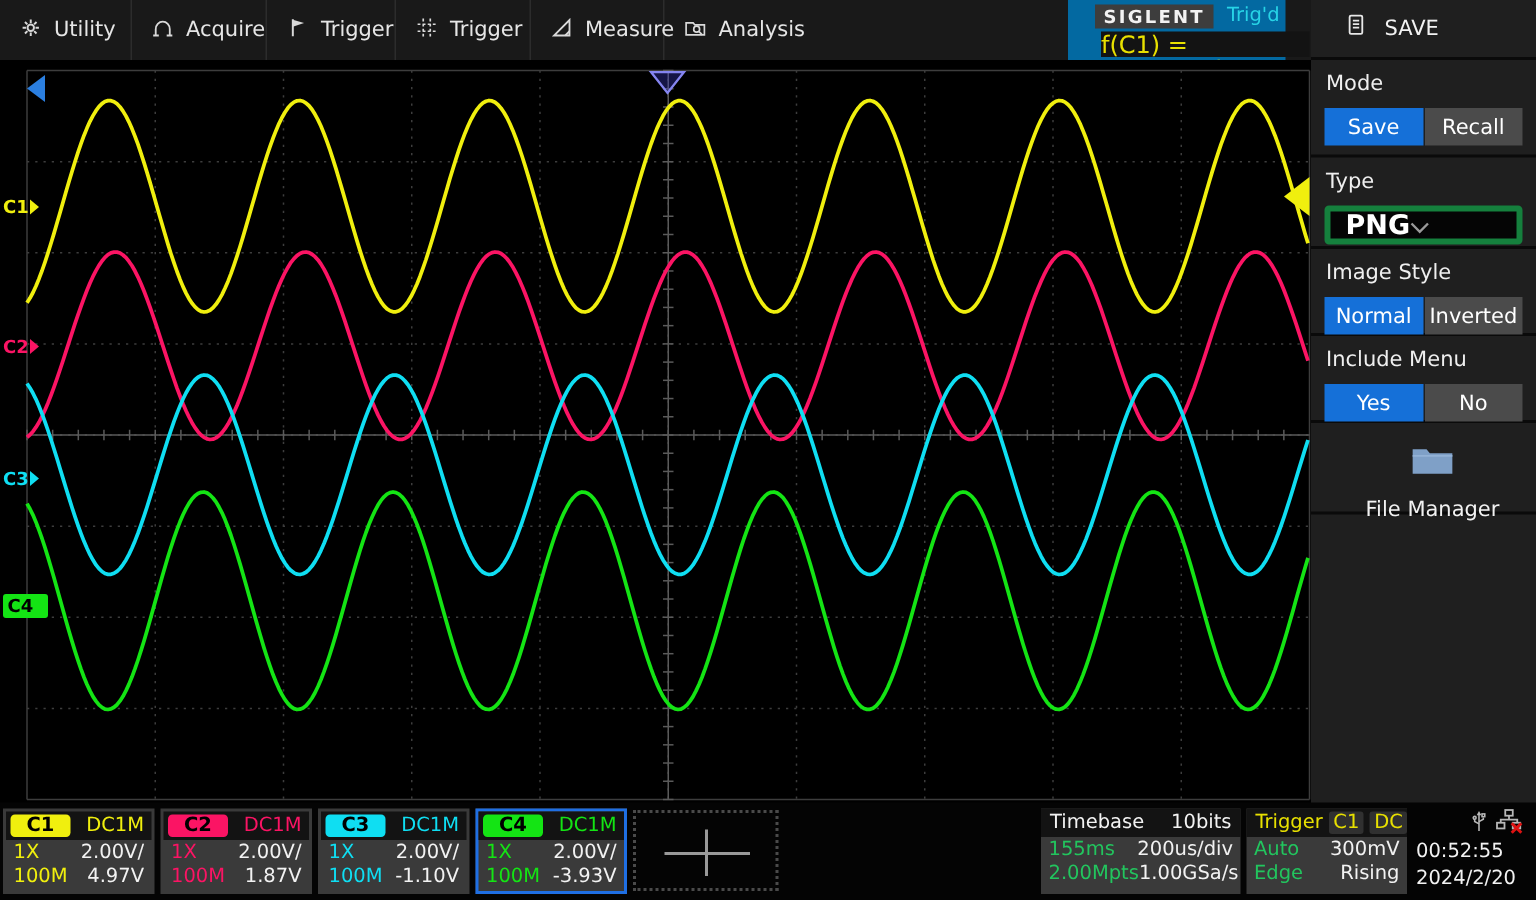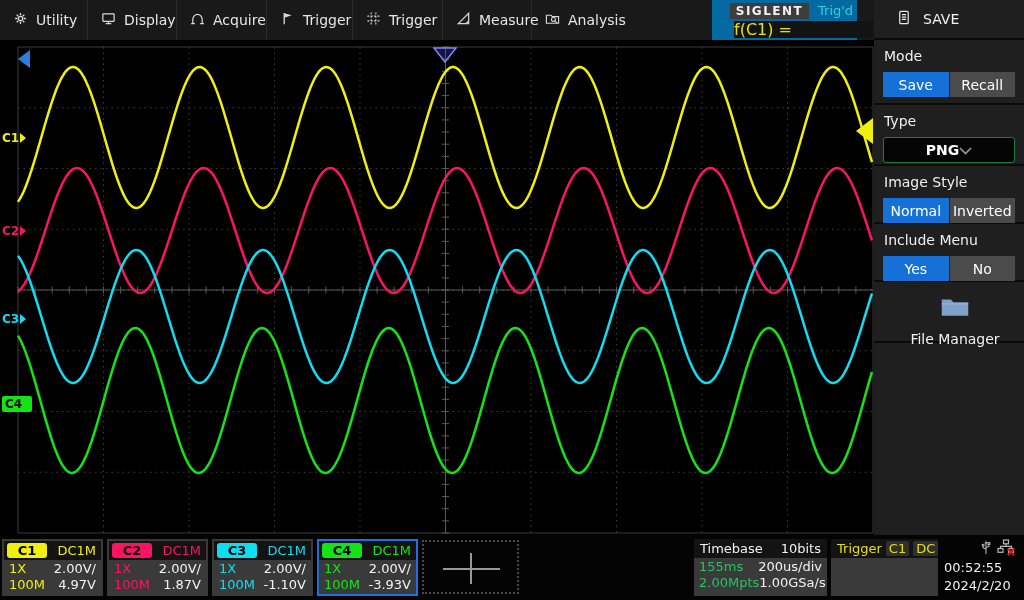--- a/index.html
+++ b/index.html
@@ -23,21 +23,21 @@
   .ch-marker.selected { background:var(--ch); color:#000; border-radius:2px; padding:0 3px; }
 
   
   #side-panel { position:absolute; left:874px; top:0; width:150px; height:600px; background:#1f1f1f; }
   .section { border-bottom:2px solid #0a0a0a; }
   #save-header { height:40px; display:flex; align-items:center; gap:12px; padding-left:22px; color:#f2f2f2; font-size:14px; }
   .sec-label { padding:8px 0 0 10px; color:#efefef; font-size:14px; }
   .btn-row { display:flex; gap:1px; margin:8px 9px 0 9px; height:25px; }
   .btn { flex:1; display:flex; align-items:center; justify-content:center; font-size:14px; color:#fff; background:#4b4b4b; cursor:default; }
   .btn.active { background:#1570d8; }
-  .dropdown { margin:8px 9px 0 9px; height:26px; background:#050505; border:1px solid #15803d; border-radius:3px; display:flex; align-items:center; justify-content:center; padding:0 10px; color:#fff; font-size:14px; font-weight:bold; }
+  .dropdown { margin:8px 9px 0 9px; height:26px; background:#050505; border:4px solid #15803d; border-radius:3px; display:flex; align-items:center; justify-content:flex-start; padding:0 10px; color:#fff; font-size:18px; font-weight:bold; }
   #fm-row { display:flex; align-items:center; gap:10px; padding:14px 0 0 12px; color:#f2f2f2; font-size:14px;flex-direction:column; }
 
   
   #bottom-bar { position:absolute; left:0; top:535px; width:1024px; height:65px; background:#040404; }
   .infobox { position:absolute; top:4px; height:57px; background:#3a3a3a; font-size:13px; }
   .chbox { border:2px solid transparent; }
   .chbox.selected { border-color:#1f6fe3; }
   .box-top { height:19px; background:#131313; display:flex; align-items:center; justify-content:space-between; padding:0 5px 0 3px; }
   .ch-badge { width:40px; text-align:center; border-radius:3px; font-weight:bold; font-size:13px; background:var(--ch); color:#000; line-height:15px; }
   .coupl { color:var(--ch); }
@@ -60,27 +60,20 @@
 
 <div id="screen">
 
   <div id="menubar">
     <div class="menu-item" style="width:88px">
       <span><svg width="15" height="15" viewBox="0 0 16 16" fill="none" stroke="#d9d9d9" stroke-width="1.4">
             <path d="M8 4.6V2.2M8 11.4v2.4M4.6 8H2.2M11.4 8h2.4M5.6 5.6 3.9 3.9M10.4 10.4l1.7 1.7M5.6 10.4l-1.7 1.7M10.4 5.6l1.7-1.7"></path>
             <circle cx="8" cy="8" r="2.3"></circle>
           </svg></span>
       <span>Utility</span>
-    </div>
-    <div class="menu-item" style="width:89px">
-      <span><svg width="15" height="15" viewBox="0 0 16 16" fill="none" stroke="#d9d9d9" stroke-width="1.3">
-            <rect x="2" y="3" width="12" height="8" rx="0.5"></rect>
-            <path d="M8 11v2.3M5 13.5h6"></path>
-          </svg></span>
-      <span>Display</span>
     </div>
     <div class="menu-item" style="width:90px">
       <span><svg width="15" height="15" viewBox="0 0 16 16" fill="none" stroke="#d9d9d9" stroke-width="1.3">
             <path d="M3 13.5V9a5 5.3 0 0 1 10 0v4.5"></path>
             <path d="M1.2 13.5h4M10.8 13.5h4"></path>
           </svg></span>
       <span>Acquire</span>
     </div>
     <div class="menu-item" style="width:86px">
       <span><svg width="15" height="15" viewBox="0 0 16 16">
@@ -404,20 +397,30 @@
     </div>
 
     <div class="infobox wbox" id="trig-box" style="left:831px; width:107px">
       <div class="box-top">
         <span>Trigger</span>
         <span style="display:flex">
           <span class="tchip">C1</span>
           <span class="tchip">DC</span>
         </span>
       </div>
+      <div class="box-body">
+        <div class="brow">
+            <span class="lt">Auto</span>
+            <span class="rt">300mV</span>
+          </div>
+        <div class="brow">
+            <span class="lt">Edge</span>
+            <span class="rt">Rising</span>
+          </div>
+      </div>
     </div>
 
     <div id="datetime">
       <div class="icons">
         <span><svg width="14" height="17" viewBox="0 0 16 18" fill="none" stroke="#b8b8b8" stroke-width="1.2">
               <path d="M8 16.5V4"></path>
               <path d="M8 1.2 6.2 4.4h3.6z" fill="#b8b8b8" stroke="none"></path>
               <path d="M8 11 4.7 9.2V7.6"></path>
               <circle cx="4.7" cy="6.4" r="1.1"></circle>
               <path d="M8 9.3l3.3-1.8V6.2"></path>

